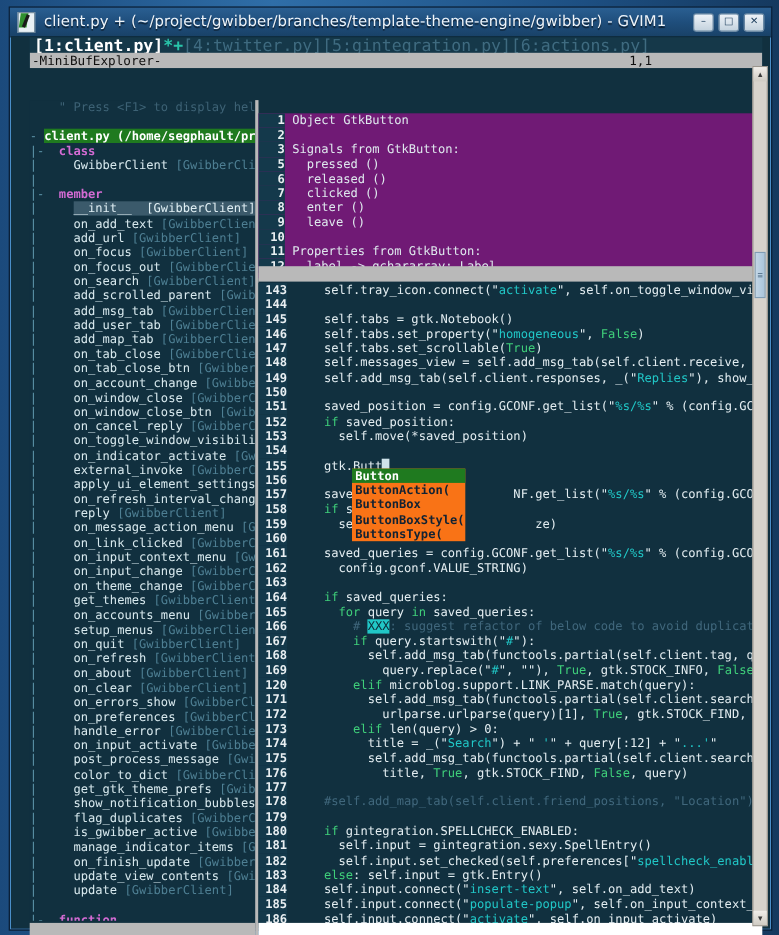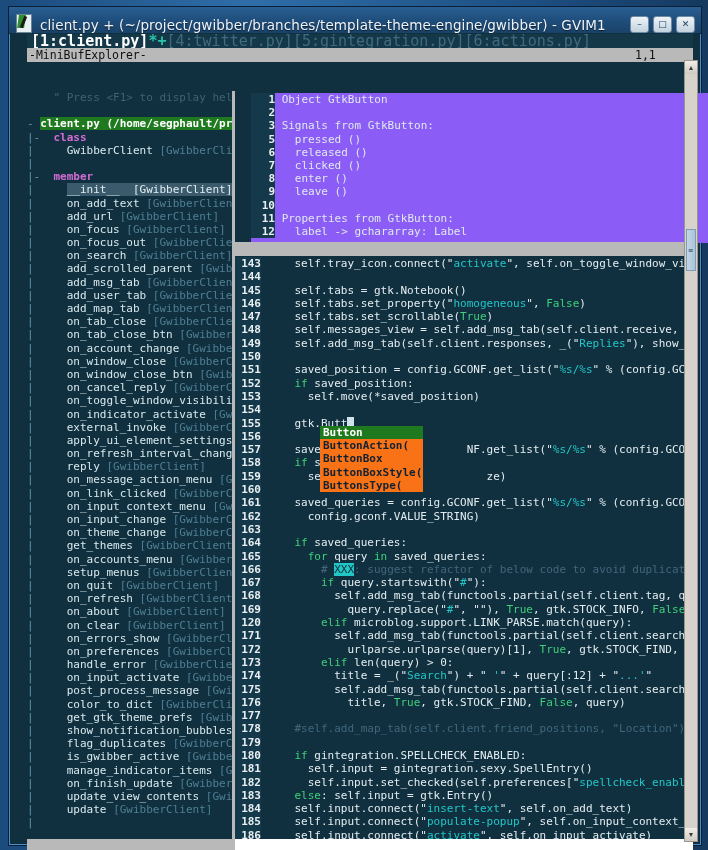--- a/index.html
+++ b/index.html
@@ -18,21 +18,21 @@
     position:absolute;left:8px;top:6px;width:692px;height:838px;
     background:#0f2b47;
     border:1px solid #0b2038;
     box-shadow:0 0 0 1px #4a8ec9 inset;
   }
 
   
   #titlebar{
     position:absolute;left:0;top:0;width:692px;height:26px;
     background:linear-gradient(to bottom,#2a5f92 0%,#1f4e7c 50%,#194268 100%);
-    display:flex;align-items:flex-end;
+    display:flex;align-items:center;
     border-bottom:1px solid #0c2239;
   }
   #app-icon{
     width:20px;height:20px;margin-left:5px;margin-right:6px;
     position:relative;flex:0 0 auto;
   }
   #app-icon .sheet{
     position:absolute;left:2px;top:1px;width:14px;height:17px;
     background:#e8f0f5;border:1px solid #6a8498;
   }
@@ -75,21 +75,21 @@
     height:14px;line-height:14px;font-size:15px;white-space:pre;
     padding-left:4px;color:#3f6b80;
   }
   #mb-line .cur{color:#ffffff;font-weight:bold;}
   #mb-line .mod{color:#29c4a9;font-weight:bold;}
   #mb-status{
     height:14px;line-height:14px;font-size:11.5px;white-space:pre;
     background:#b9b9b9;color:#101010;position:relative;
   }
   #mb-status .nm{padding-left:2px;}
-  #mb-status .rc{position:absolute;left:608px;}
+  #mb-status .rc{position:absolute;left:545px;}
 
   
   #taglist{
     position:absolute;left:17px;top:58px;width:205px;height:746px;
     background:#11303f;overflow:hidden;
   }
   .tl-row{
     height:13.2px;line-height:13.2px;font-size:11px;white-space:pre;
     color:#cfe4ea;
   }
@@ -109,22 +109,22 @@
   }
 
   
   #vsep{
     position:absolute;left:222px;top:58px;width:3px;height:762px;
     background:#b9b9b9;
   }
 
   
   #preview{
-    position:absolute;left:225px;top:60px;width:458px;height:150px;
-    background:#8b5cf6;overflow:hidden;margin-left:16px;
+    position:absolute;left:225px;top:70px;width:458px;height:150px;
+    background:#701a75;overflow:hidden;
   }
   .pv-row{height:13.2px;line-height:13.2px;font-size:11px;white-space:pre;}
   .lnum{color:#e9eff2;display:inline-block;width:24px;text-align:right;
         background:#14394b;font-weight:bold;}
   .pv-txt{color:#dfe9ee;}
 
   #pv-status{
     position:absolute;left:225px;top:209px;width:458px;height:14px;
     background:#b9b9b9;color:#111;font-size:11.5px;line-height:14px;white-space:pre;
   }
@@ -263,20 +263,21 @@
           <div class="tl-row"><span class="tl-fold">| </span>    <span class="tl-name">color_to_dict</span> <span class="tl-owner">[GwibberClient]</span></div>
           <div class="tl-row"><span class="tl-fold">| </span>    <span class="tl-name">get_gtk_theme_prefs</span> <span class="tl-owner">[GwibberClient]</span></div>
           <div class="tl-row"><span class="tl-fold">| </span>    <span class="tl-name">show_notification_bubbles</span> </div>
           <div class="tl-row"><span class="tl-fold">| </span>    <span class="tl-name">flag_duplicates</span> <span class="tl-owner">[GwibberClient]</span></div>
           <div class="tl-row"><span class="tl-fold">| </span>    <span class="tl-name">is_gwibber_active</span> <span class="tl-owner">[GwibberClient]</span></div>
           <div class="tl-row"><span class="tl-fold">| </span>    <span class="tl-name">manage_indicator_items</span> <span class="tl-owner">[GwibberClient]</span></div>
           <div class="tl-row"><span class="tl-fold">| </span>    <span class="tl-name">on_finish_update</span> <span class="tl-owner">[GwibberClient]</span></div>
           <div class="tl-row"><span class="tl-fold">| </span>    <span class="tl-name">update_view_contents</span> <span class="tl-owner">[GwibberClient]</span></div>
           <div class="tl-row"><span class="tl-fold">| </span>    <span class="tl-name">update</span> <span class="tl-owner">[GwibberClient]</span></div>
           <div class="tl-row"><span class="tl-fold">| </span></div>
+          <div class="tl-row"><span class="tl-fold">|-</span>  <span class="tl-scope">function</span></div>
         </div>
       <div id="tl-status">
         
         
         
       </div>
 
       <div id="vsep"></div>
 
       <div id="preview">

